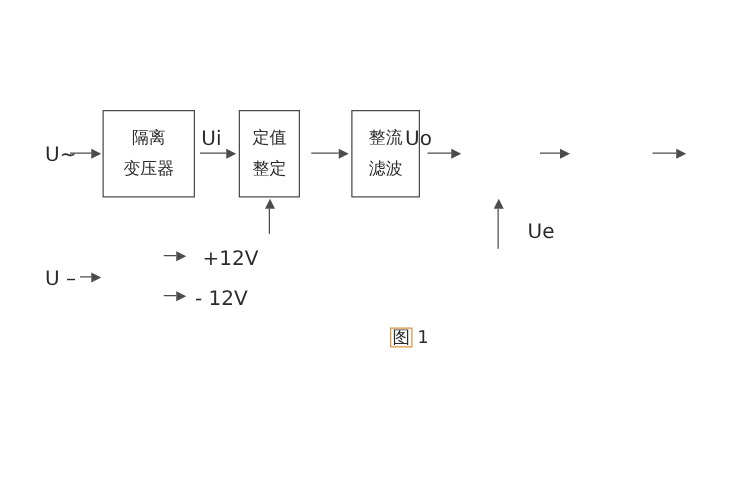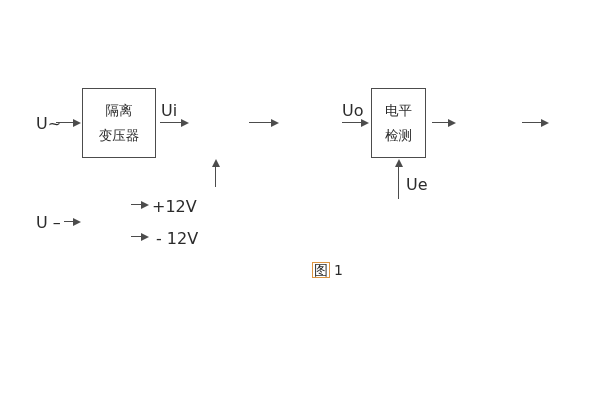--- a/index.html
+++ b/index.html
@@ -44,32 +44,36 @@
 </style>
 </head>
 <body>
 
 <div class="stage">
 
   <div class="blk" style="left:54px;top:88px;width:74px;height:70px">
     <span>隔离</span>
     <span>变压器</span>
   </div>
-  <div class="blk" style="left:343px;top:88px;width:55px;height:70px">
-    <span>电平</span>
-    <span>检测</span>
+  <div class="blk" style="left:163px;top:88px;width:49px;height:70px">
+    <span>定值</span>
+    <span>整定</span>
+  </div>
+  <div class="blk" style="left:253px;top:88px;width:55px;height:70px">
+    <span>整流</span>
+    <span>滤波</span>
   </div>
 
 
   <span class="sig" style="left:8px;top:116px">U~</span>
   <span class="sig" style="left:8px;top:215px">U –</span>
   <span class="sig" style="left:133px;top:103px">Ui</span>
-  <span class="sig" style="left:314px;top:103px">Uo</span>
-  <span class="sig" style="left:378px;top:177px">Ue</span>
-  <span class="sig" style="left:124px;top:199px">+12V</span>
+  <span class="sig" style="left:296px;top:103px">Uo</span>
+  <span class="sig" style="left:394px;top:177px">Ue</span>
+  <span class="sig" style="left:134px;top:199px">+12V</span>
   <span class="sig" style="left:128px;top:231px">- 12V</span>
 
   <div class="arr-h" style="left:28px;top:122px;width:17px"></div>
   <div class="arr-h" style="left:132px;top:122px;width:21px"></div>
   <div class="arr-h" style="left:221px;top:122px;width:22px"></div>
   <div class="arr-h" style="left:314px;top:122px;width:19px"></div>
   <div class="arr-h" style="left:404px;top:122px;width:16px"></div>
   <div class="arr-h" style="left:494px;top:122px;width:19px"></div>
   <div class="arr-h" style="left:103px;top:204px;width:10px"></div>
   <div class="arr-h" style="left:103px;top:236px;width:10px"></div>

